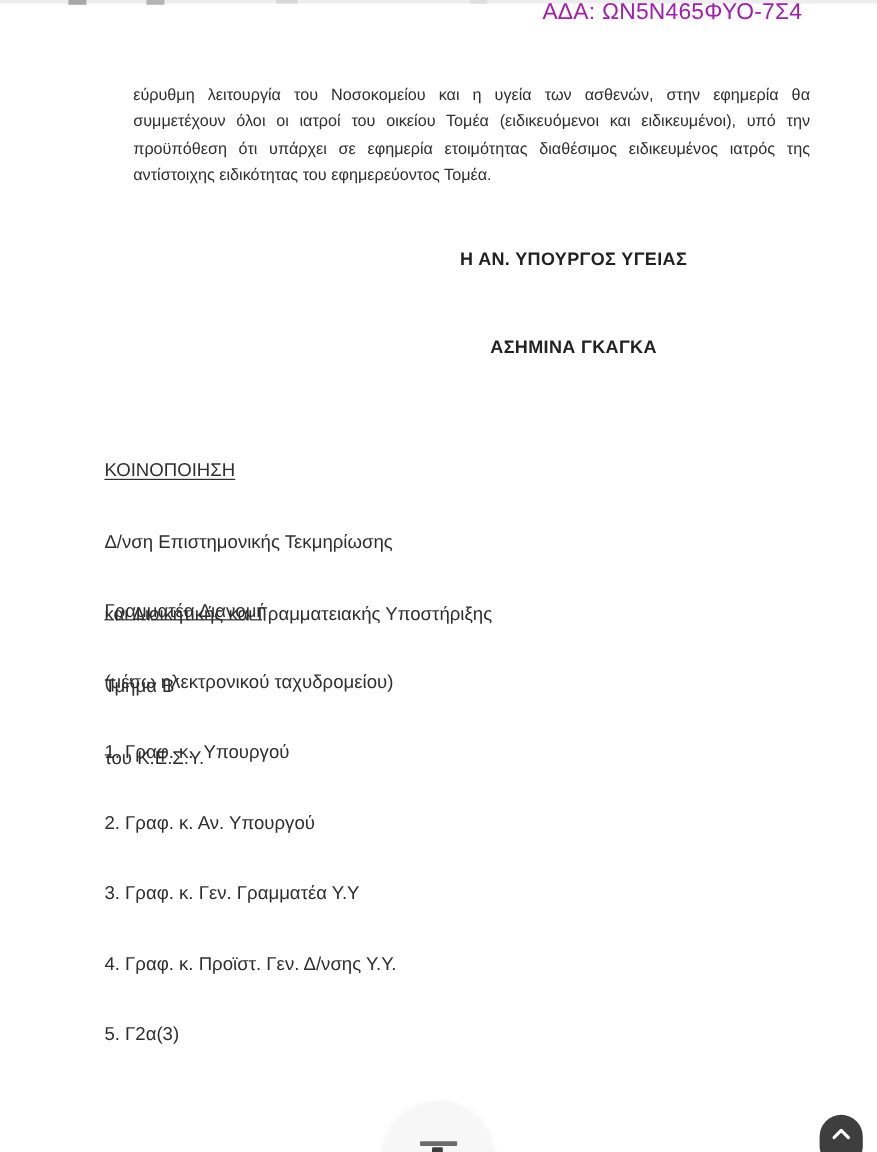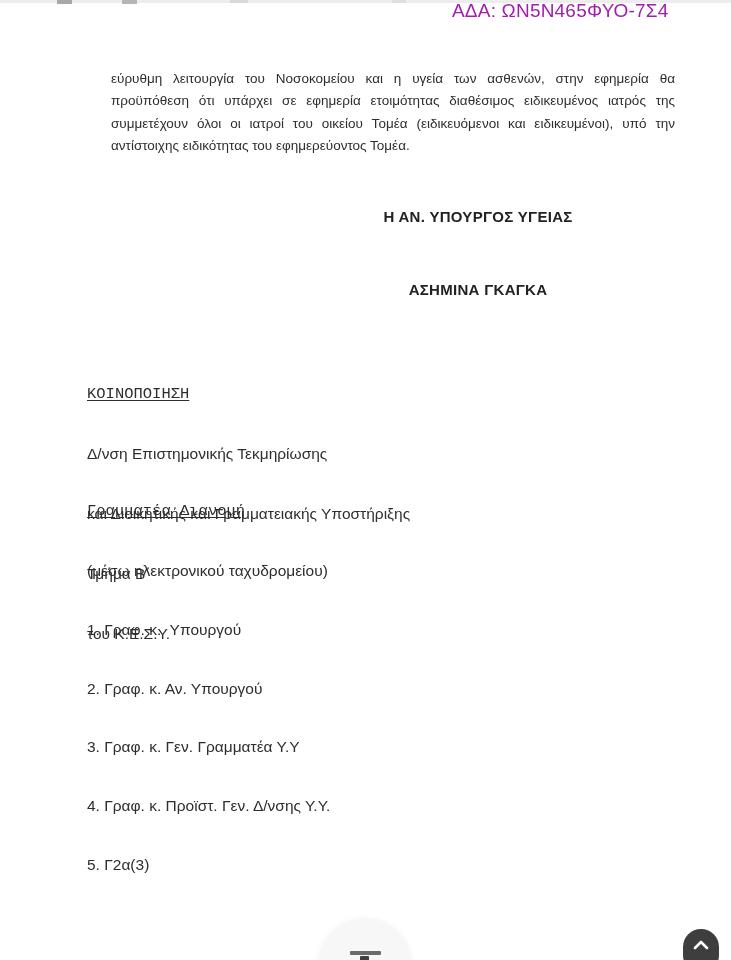--- a/index.html
+++ b/index.html
@@ -52,21 +52,21 @@
   .sig-name  { position: absolute; left: 0; top: 261px; width: 300px; font-weight: bold; font-size: 15px; letter-spacing: 0.3px; color: #222; margin-top: 20px; }
 
   
   .list {
     position: absolute; left: 87px;
     font-size: 15.5px; color: #2e2e2e;
     white-space: pre-wrap;
   }
   .list.notification { top: 343px; line-height: 20px; }
   .list.internal { top: 461px; line-height: 19.6px; }
-  .list .heading { text-decoration: underline; text-underline-offset: 2px; font-family: Liberation Mono, monospace; }
+  .list .heading { text-decoration: underline; text-underline-offset: 2px; }
 
   
   .fab {
     position: absolute; left: 318px; top: 918px;
     width: 94px; height: 94px;
     border-radius: 50%;
     background: #f7f7f7;
     box-shadow: 0 0 6px rgba(0,0,0,0.04);
     cursor: pointer;
   }
@@ -94,22 +94,22 @@
     <span class="top-mark m1"></span>
     <span class="top-mark m2"></span>
     <span class="top-mark m3"></span>
     <span class="top-mark m4"></span>
   </div>
 
   <div class="ada">ΑΔΑ: ΩΝ5Ν465ΦΥΟ-7Σ4</div>
 
   <div class="body-par">
     <div class="bline">εύρυθμη λειτουργία του Νοσοκομείου και η υγεία των ασθενών, στην εφημερία θα</div>
+    <div class="bline">συμμετέχουν όλοι  οι ιατροί του οικείου Τομέα (ειδικευόμενοι και ειδικευμένοι), υπό την</div>
     <div class="bline">προϋπόθεση ότι υπάρχει σε εφημερία ετοιμότητας διαθέσιμος ειδικευμένος ιατρός της</div>
-    <div class="bline">συμμετέχουν όλοι  οι ιατροί του οικείου Τομέα (ειδικευόμενοι και ειδικευμένοι), υπό την</div>
     <div class="bline last">αντίστοιχης  ειδικότητας του εφημερεύοντος Τομέα.</div>
   </div>
 
   <div class="sig">
     <div class="sig-title">Η ΑΝ. ΥΠΟΥΡΓΟΣ ΥΓΕΙΑΣ</div>
     <div class="sig-name">ΑΣΗΜΙΝΑ ΓΚΑΓΚΑ</div>
   </div>
 
   <div class="list notification">
     <div><span class="heading">ΚΟΙΝΟΠΟΙΗΣΗ</span></div>

